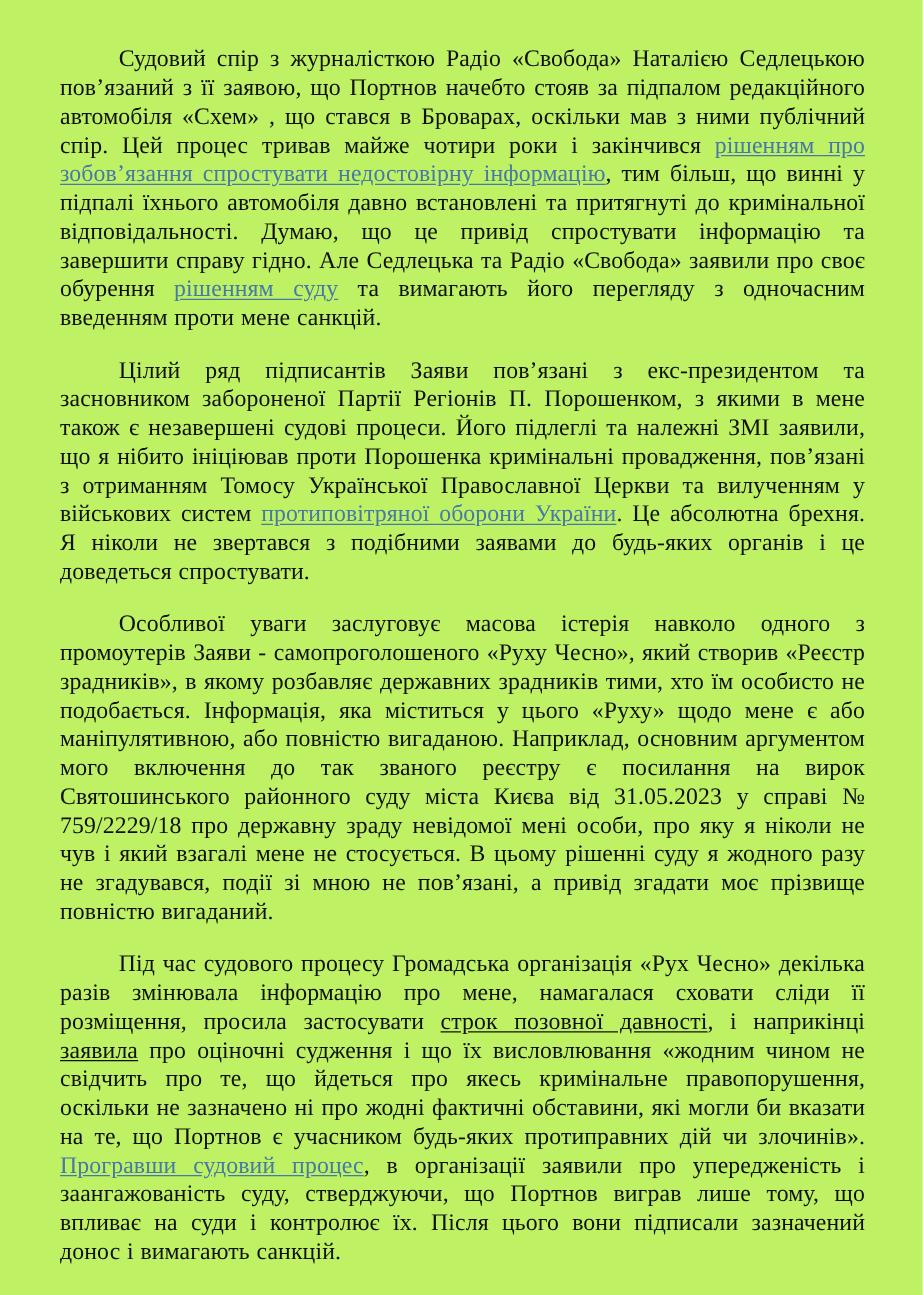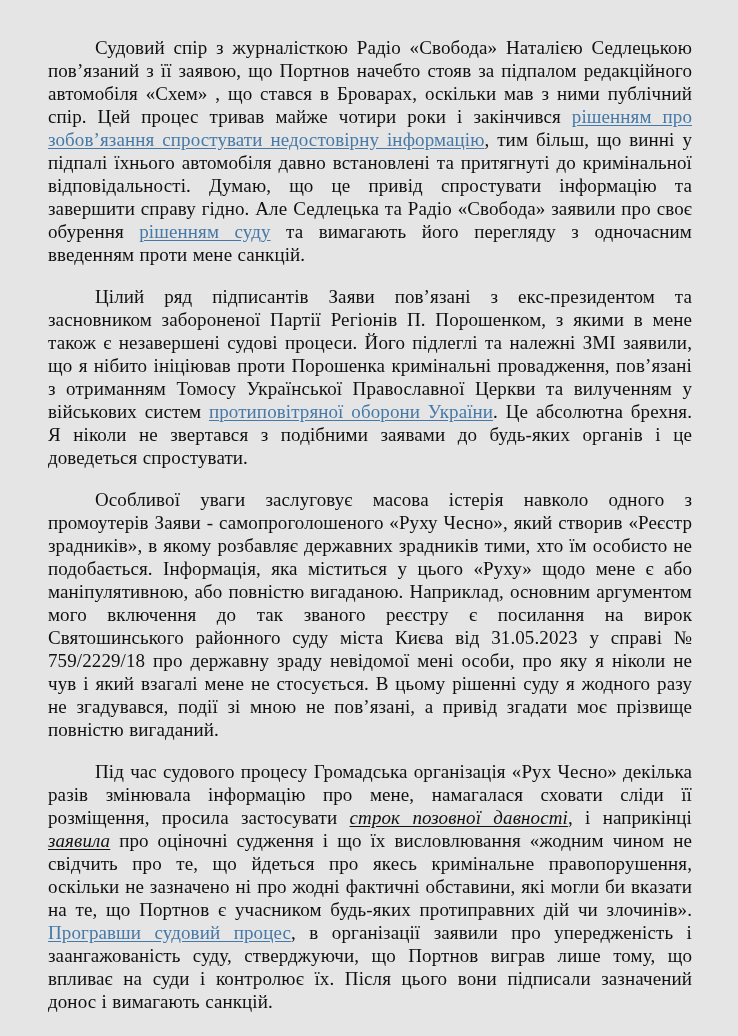--- a/index.html
+++ b/index.html
@@ -10,21 +10,21 @@
   body {
     width: 738px;
     height: 1036px;
     overflow: hidden;
   }
   .page {
     box-sizing: border-box;
     width: 738px;
     height: 1036px;
     padding: 36px 46px 0 48px;
-    background: #e5e5e5;
+    background: #bef264;
   }
   .para {
     margin: 0 0 19px 0;
     font-family: "Liberation Serif", "DejaVu Serif", serif;
     font-size: 19px;
     line-height: 23px;
     color: #101010;
     text-align: justify;
     text-indent: 47px;
     letter-spacing: 0.1px;
@@ -33,21 +33,20 @@
   .run-link {
     color: #4679a8;
     text-decoration: underline;
     text-decoration-color: #4679a8;
     text-underline-offset: 2px;
     cursor: pointer;
   }
   .run-underline {
     text-decoration: underline;
     text-underline-offset: 2px;
-    font-style: italic;
   }
 </style>
 </head>
 <body>
 
 <div class="page">
   <div>
       <p class="para"><span>Судовий спір з журналісткою Радіо «Свобода» Наталією Седлецькою пов’язаний з її заявою, що Портнов начебто стояв за підпалом редакційного автомобіля «Схем» , що стався в Броварах, оскільки мав з ними публічний спір. Цей процес тривав майже чотири роки і закінчився </span><span class="run-link">рішенням про зобов’язання спростувати недостовірну інформацію</span><span>, тим більш, що винні у підпалі їхнього автомобіля давно встановлені та притягнуті до кримінальної відповідальності. Думаю, що це привід спростувати інформацію та завершити справу гідно. Але Седлецька та Радіо «Свобода» заявили про своє обурення </span><span class="run-link">рішенням суду</span><span> та вимагають його перегляду з одночасним введенням проти мене санкцій.</span></p>
       <p class="para"><span>Цілий ряд підписантів Заяви пов’язані з екс-президентом та засновником забороненої Партії Регіонів П. Порошенком, з якими в мене також є незавершені судові процеси. Його підлеглі та належні ЗМІ заявили, що я нібито ініціював проти Порошенка кримінальні провадження, пов’язані з отриманням Томосу Української Православної Церкви та вилученням у військових систем </span><span class="run-link">протиповітряної оборони України</span><span>. Це абсолютна брехня. Я ніколи не звертався з подібними заявами до будь-яких органів і це доведеться спростувати.</span></p>
       <p class="para"><span>Особливої уваги заслуговує масова істерія навколо одного з промоутерів Заяви - самопроголошеного «Руху Чесно», який створив «Реєстр зрадників», в якому розбавляє державних зрадників тими, хто їм особисто не подобається. Інформація, яка міститься у цього «Руху» щодо мене є або маніпулятивною, або повністю вигаданою. Наприклад, основним аргументом мого включення до так званого реєстру є посилання на вирок Святошинського районного суду міста Києва від 31.05.2023 у справі № 759/2229/18 про державну зраду невідомої мені особи, про яку я ніколи не чув і який взагалі мене не стосується. В цьому рішенні суду я жодного разу не згадувався, події зі мною не пов’язані, а привід згадати моє прізвище повністю вигаданий.</span></p>

